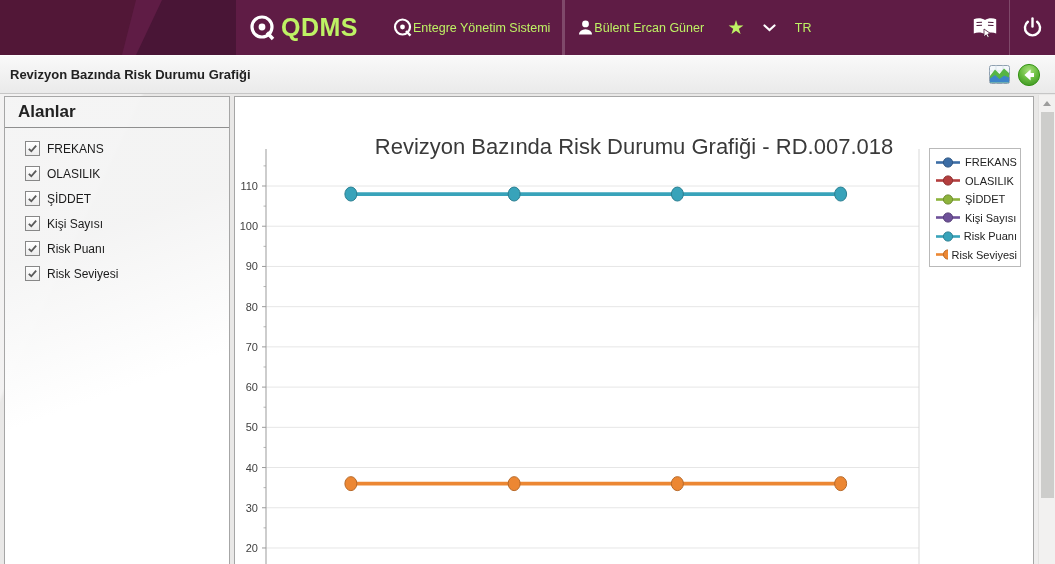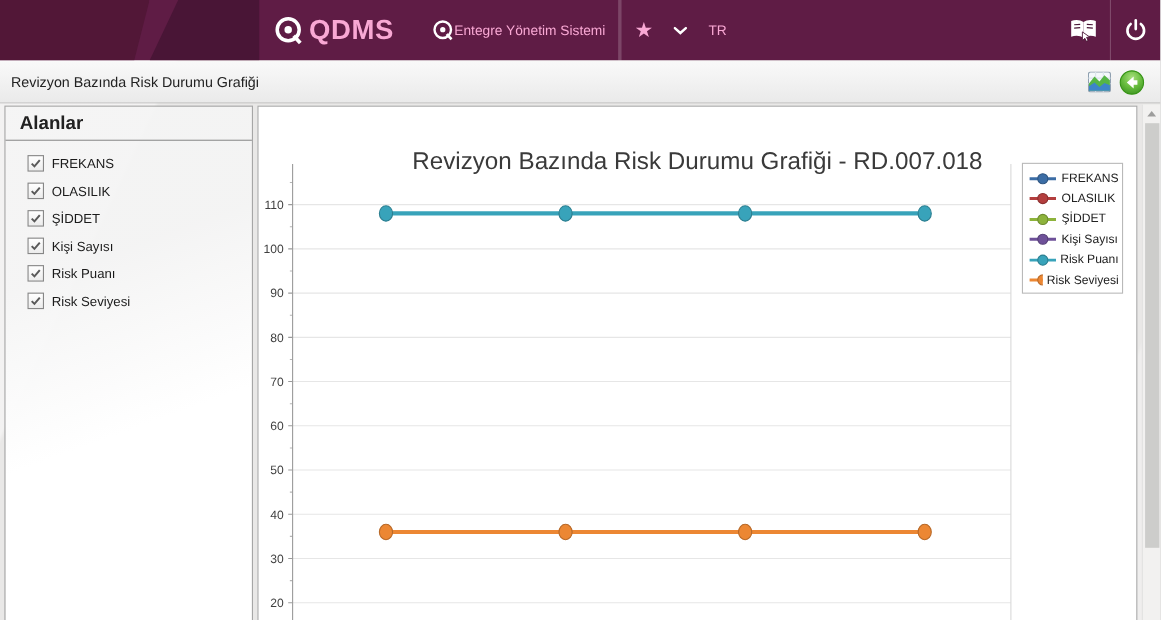--- a/index.html
+++ b/index.html
@@ -4,21 +4,21 @@
 <style>
   html,body{margin:0;padding:0;background:#d4d4d4;}
   #app{position:relative;width:1055px;height:564px;overflow:hidden;
        font-family:"Liberation Sans",sans-serif;
        background:
          linear-gradient(115deg, rgba(255,255,255,.45) 0 14%, rgba(255,255,255,0) 14.3%),
          linear-gradient(295deg, rgba(255,255,255,.28) 0 10%, rgba(255,255,255,0) 10.3%),
          #e9e8e7;}
   
   .navbar{position:absolute;top:0;left:0;right:0;height:55px;background:#5f1c45;
-          display:flex;align-items:center;color:#f9a8d4;}
+          display:flex;align-items:center;color:#bef264;}
   .ov{position:absolute;top:0;height:55px;z-index:0;}
   .ov-logo{left:0;width:136px;background:#521737;
            clip-path:polygon(0 0,100% 0,calc(100% - 14px) 100%,0 100%);}
   .ov-right{right:0;width:100px;background:#491536;
             clip-path:polygon(26px 0,100% 0,100% 100%,0 100%);}
   .navbar>*{position:relative;z-index:1;}
   .nav-logo{width:132px;padding-left:12px;display:flex;align-items:center;gap:5px;cursor:pointer;}
   .nav-logo .word{font-size:25px;font-weight:bold;letter-spacing:.5px;}
   .nav-item{display:flex;align-items:center;gap:0;padding:0 12px;height:55px;
             font-size:12.5px;cursor:pointer;white-space:nowrap;}
@@ -26,21 +26,21 @@
   .nav-btn{display:flex;align-items:center;justify-content:center;height:55px;cursor:pointer;}
   .star{font-size:19px;width:40px;}
   .lang{gap:19px;width:62px;font-size:12.5px;}
   .nav-right{margin-left:auto;display:flex;align-items:center;height:55px;}
   .book-btn{width:48px;} .power-btn{width:45px;}
   
   .toolbar{position:absolute;top:55px;left:0;right:0;height:39px;
            background:linear-gradient(#f9f9f9,#eaeaea);
            border-top:1px solid #fdfdfd;border-bottom:1px solid #c6c6c6;
            display:flex;align-items:center;box-sizing:border-box;}
-  .crumb{font-size:13px;font-weight:normal;color:#222;padding-left:10px;}
+  .crumb{font-size:13px;font-weight:bold;color:#222;padding-left:10px;}
   .toolbar-icons{position:absolute;right:14px;top:0;height:100%;display:flex;align-items:center;gap:7px;}
   .tool-ic{cursor:pointer;display:flex;}
   
   .sidebar{position:absolute;left:4px;top:96px;width:226px;height:480px;background:#fff;
            border:1px solid #a6a6a6;box-sizing:border-box;
            background:linear-gradient(160deg, rgba(245,245,245,.9) 0 30%, #fff 60%);}
   .sidebar-header{height:30px;line-height:30px;padding-left:13px;font-size:17px;font-weight:bold;
                   color:#222;border-bottom:1px solid #8f8f8f;}
   .sb-list{padding:13px 0 0 20px;}
   .sb-row{display:flex;align-items:center;margin-bottom:10px;}
@@ -91,20 +91,27 @@
         <line x1="14" y1="14" x2="18.5" y2="18.7" stroke="#fff" stroke-width="2.4"></line>
       </svg>
       <span>Entegre Yönetim Sistemi</span>
     </div>
     <div class="nav-sep"></div>
 
     <div class="nav-sep"></div>
 
     <div class="nav-sep"></div>
 
+    <div class="nav-item">
+      <svg width="17" height="17" viewBox="0 0 16 16">
+        <circle cx="8" cy="4.6" r="3.2" fill="#fff"></circle>
+        <path d="M1.8,14.6 a6.2,5 0 0 1 12.4,0 z" fill="#fff"></path>
+      </svg>
+      <span>Bülent Ercan Güner</span>
+    </div>
 
     <div class="nav-btn star">
       <span>★</span>
     </div>
 
     <div class="nav-btn lang">
       <svg width="13" height="8" viewBox="0 0 13 8">
         <polyline points="1.5,1.5 6.5,6 11.5,1.5" fill="none" stroke="#fff" stroke-width="2.2" stroke-linecap="round"></polyline>
       </svg>
       <span>TR</span>

